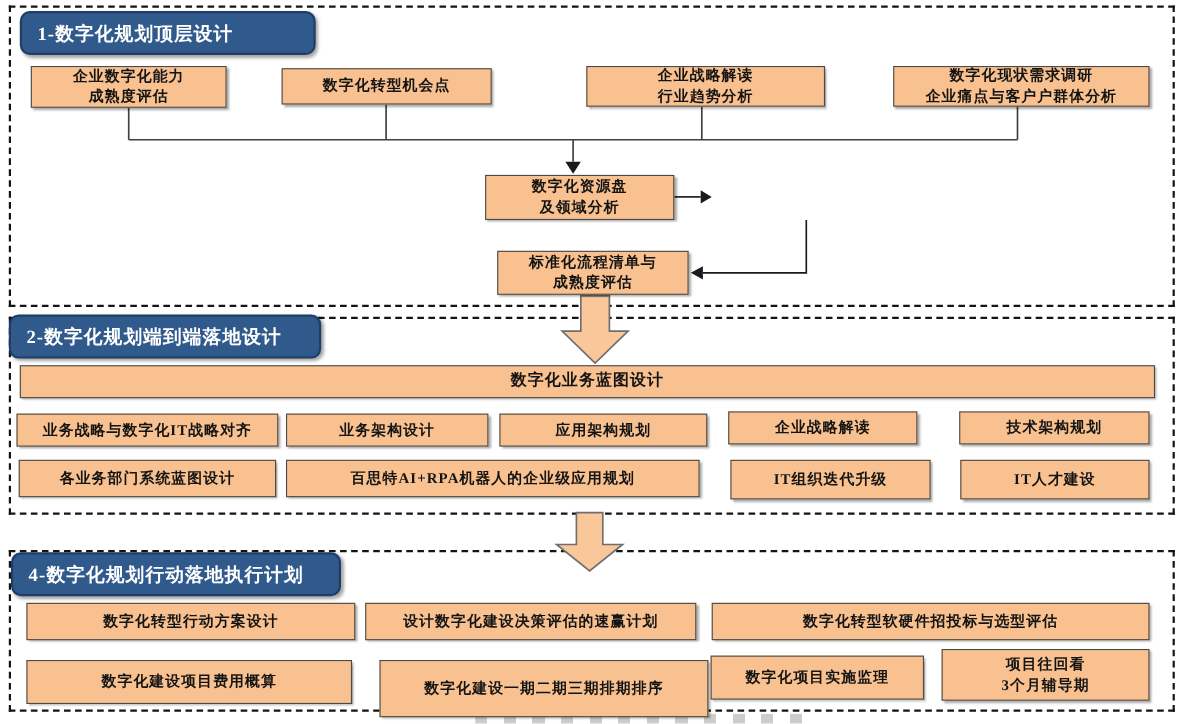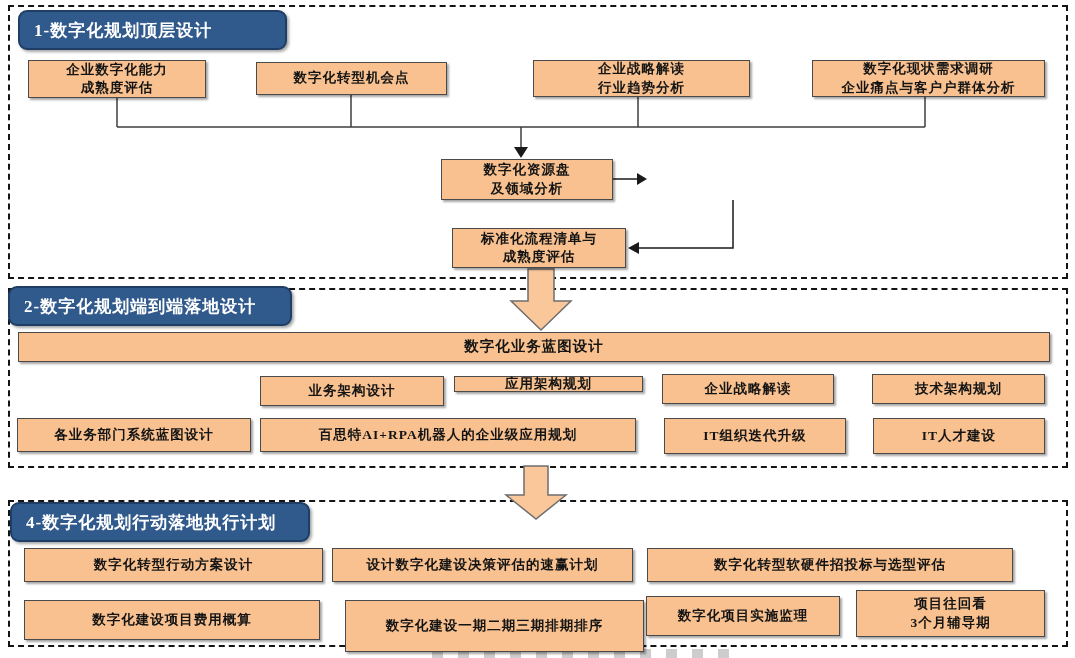--- a/index.html
+++ b/index.html
@@ -83,24 +83,27 @@
   </div>
 
   <div class="hdr" style="left:8px;top:286px;width:252px;height:36px;">
     <span>2-数字化规划端到端落地设计</span>
   </div>
 
   <div class="obox banner" style="left:18px;top:332px;width:1032px;height:30px;">
     <span>数字化业务蓝图设计</span>
   </div>
 
+  <div class="obox" style="left:15px;top:376px;width:238px;height:30px;">
+    <span>业务战略与数字化IT战略对齐</span>
+  </div>
   <div class="obox" style="left:260px;top:376px;width:184px;height:30px;">
     <span>业务架构设计</span>
   </div>
-  <div class="obox" style="left:454px;top:376px;width:189px;height:16px;">
+  <div class="obox" style="left:454px;top:376px;width:189px;height:30px;">
     <span>应用架构规划</span>
   </div>
   <div class="obox" style="left:662px;top:374px;width:172px;height:30px;">
     <span>企业战略解读</span>
   </div>
   <div class="obox" style="left:872px;top:374px;width:173px;height:30px;">
     <span>技术架构规划</span>
   </div>
 
   <div class="obox" style="left:17px;top:418px;width:234px;height:34px;">
@@ -119,21 +122,21 @@
   <div class="hdr" style="left:10px;top:502px;width:268px;height:36px;">
     <span>4-数字化规划行动落地执行计划</span>
   </div>
 
   <div class="obox" style="left:24px;top:548px;width:299px;height:34px;">
     <span>数字化转型行动方案设计</span>
   </div>
   <div class="obox" style="left:332px;top:548px;width:301px;height:34px;">
     <span>设计数字化建设决策评估的速赢计划</span>
   </div>
-  <div class="obox" style="left:647px;top:548px;width:366px;height:34px;">
+  <div class="obox" style="left:647px;top:548px;width:398px;height:34px;">
     <span>数字化转型软硬件招投标与选型评估</span>
   </div>
 
   <div class="obox" style="left:24px;top:600px;width:296px;height:40px;">
     <span>数字化建设项目费用概算</span>
   </div>
   <div class="obox" style="left:345px;top:600px;width:299px;height:52px;">
     <span>数字化建设一期二期三期排期排序</span>
   </div>
   <div class="obox" style="left:646px;top:596px;width:194px;height:40px;">

